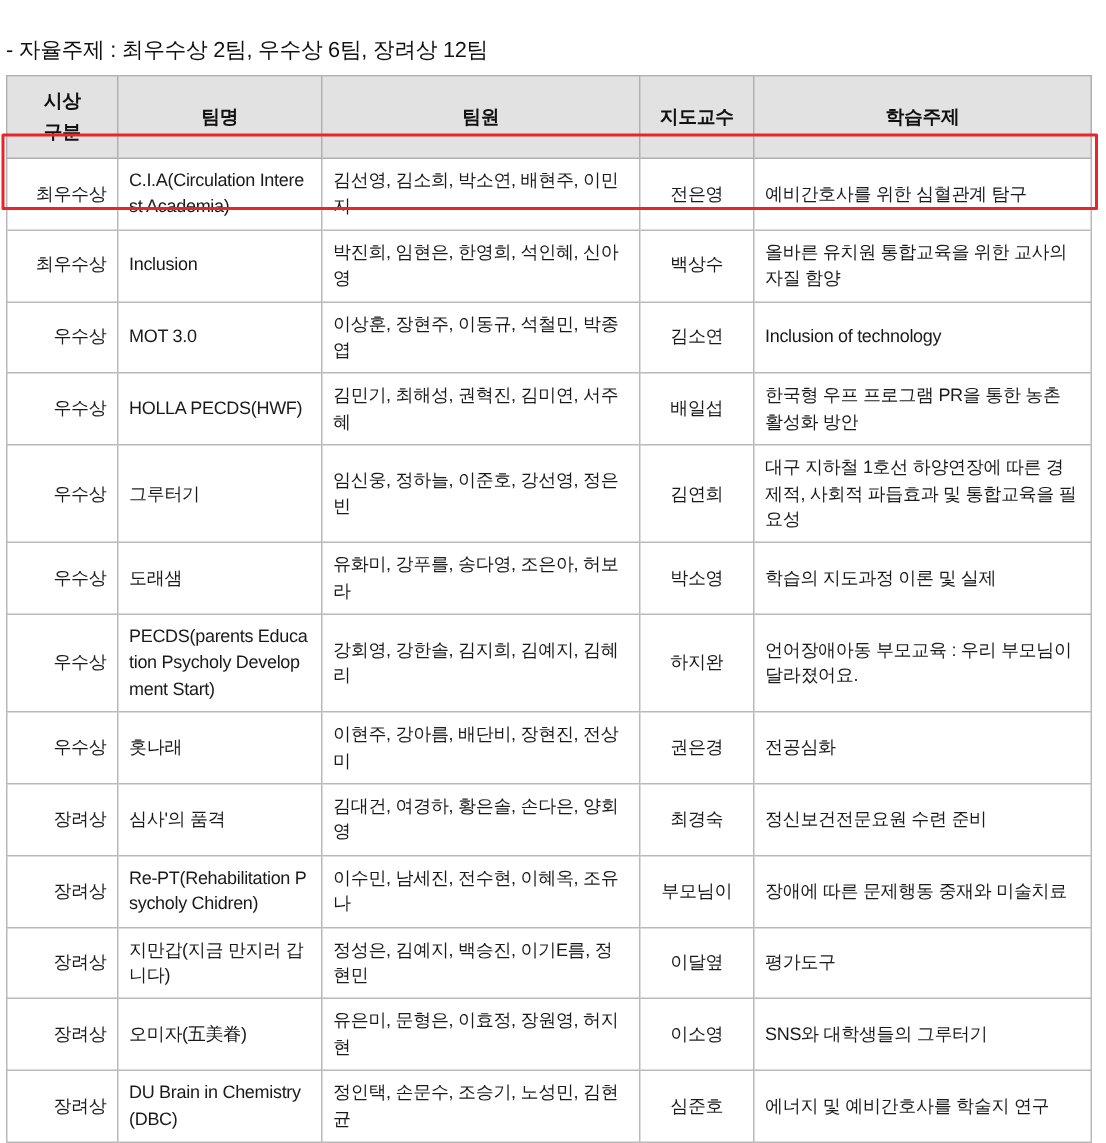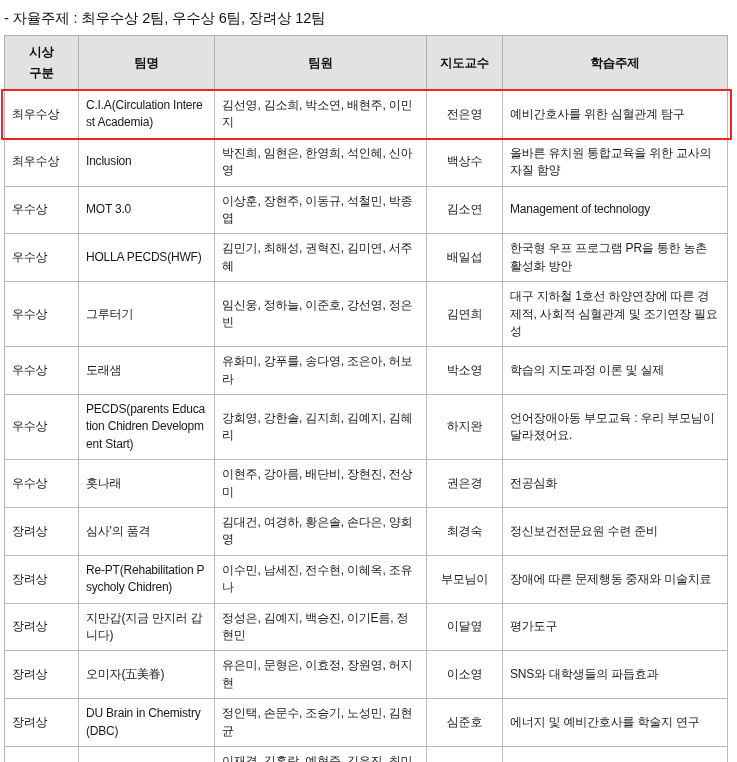--- a/index.html
+++ b/index.html
@@ -14,21 +14,21 @@
     color: #1a1a1a;
     overflow: hidden;
   }
   .page {
     width: 737px;
     position: relative;
   }
   .caption {
     font-size: 14.5px;
     color: #111;
-    padding: 9px 0 7px 4px;
+    padding: 24px 0 7px 4px;
     letter-spacing: -0.2px;
     white-space: nowrap;
   }
   table.award-table {
     border-collapse: collapse;
     width: 723px;
     margin-left: 4px;
     table-layout: fixed;
   }
   table.award-table th,
@@ -58,21 +58,21 @@
     justify-content: flex-start;
     line-height: 1.7;
   }
   col.c-award { width: 74px; }
   col.c-team  { width: 136px; }
   col.c-members { width: 212px; }
   col.c-prof  { width: 76px; }
   col.c-topic { width: 225px; }
 
   td.award {
-    text-align: left;
+    text-align: right;
     font-size: 12px;
     white-space: nowrap;
   }
   td.prof {
     text-align: center;
     font-size: 12px;
     white-space: nowrap;
     margin-top: 38px;
   }
   td.team, td.members, td.topic {
@@ -132,46 +132,46 @@
           <td class="team">Inclusion</td>
           <td class="members">박진희, 임현은, 한영희, 석인혜, 신아영</td>
           <td class="prof">백상수</td>
           <td class="topic">올바른 유치원 통합교육을 위한 교사의 자질 함양</td>
         </tr>
         <tr>
           <td class="award">우수상</td>
           <td class="team">MOT 3.0</td>
           <td class="members">이상훈, 장현주, 이동규, 석철민, 박종엽</td>
           <td class="prof">김소연</td>
-          <td class="topic">Management of technology</td>
+          <td class="topic">Inclusion of technology</td>
         </tr>
         <tr>
           <td class="award">우수상</td>
           <td class="team">HOLLA PECDS(HWF)</td>
           <td class="members">김민기, 최해성, 권혁진, 김미연, 서주혜</td>
           <td class="prof">배일섭</td>
           <td class="topic">한국형 우프 프로그램 PR을 통한 농촌 활성화 방안</td>
         </tr>
         <tr>
           <td class="award">우수상</td>
           <td class="team">그루터기</td>
           <td class="members">임신웅, 정하늘, 이준호, 강선영, 정은빈</td>
           <td class="prof">김연희</td>
-          <td class="topic">대구 지하철 1호선 하양연장에 따른 경제적, 사회적 심혈관계 및 조기연장 필요성</td>
+          <td class="topic">대구 지하철 1호선 하양연장에 따른 경제적, 사회적 파듭효과 및 통합교육을 필요성</td>
         </tr>
         <tr>
           <td class="award">우수상</td>
           <td class="team">도래샘</td>
           <td class="members">유화미, 강푸를, 송다영, 조은아, 허보라</td>
           <td class="prof">박소영</td>
           <td class="topic">학습의 지도과정 이론 및 실제</td>
         </tr>
         <tr>
           <td class="award">우수상</td>
-          <td class="team">PECDS(parents Education Chidren Development Start)</td>
+          <td class="team">PECDS(parents Education Psycholy Development Start)</td>
           <td class="members">강회영, 강한솔, 김지희, 김예지, 김혜리</td>
           <td class="prof">하지완</td>
           <td class="topic">언어장애아동 부모교육 : 우리 부모님이 달라졌어요.</td>
         </tr>
         <tr>
           <td class="award">우수상</td>
           <td class="team">홋나래</td>
           <td class="members">이현주, 강아름, 배단비, 장현진, 전상미</td>
           <td class="prof">권은경</td>
           <td class="topic">전공심화</td>
@@ -195,21 +195,21 @@
           <td class="team">지만갑(지금 만지러 갑니다)</td>
           <td class="members">정성은, 김예지, 백승진, 이기Е름, 정현민</td>
           <td class="prof">이달옆</td>
           <td class="topic">평가도구</td>
         </tr>
         <tr>
           <td class="award">장려상</td>
           <td class="team">오미자(五美眷)</td>
           <td class="members">유은미, 문형은, 이효정, 장원영, 허지현</td>
           <td class="prof">이소영</td>
-          <td class="topic">SNS와 대학생들의 파듭효과</td>
+          <td class="topic">SNS와 대학생들의 그루터기</td>
         </tr>
         <tr>
           <td class="award">장려상</td>
           <td class="team">DU Brain in Chemistry (DBC)</td>
           <td class="members">정인택, 손문수, 조승기, 노성민, 김현균</td>
           <td class="prof">심준호</td>
           <td class="topic">에너지 및 예비간호사를 학술지 연구</td>
         </tr>
         <tr>
           <td class="award">장려상</td>

